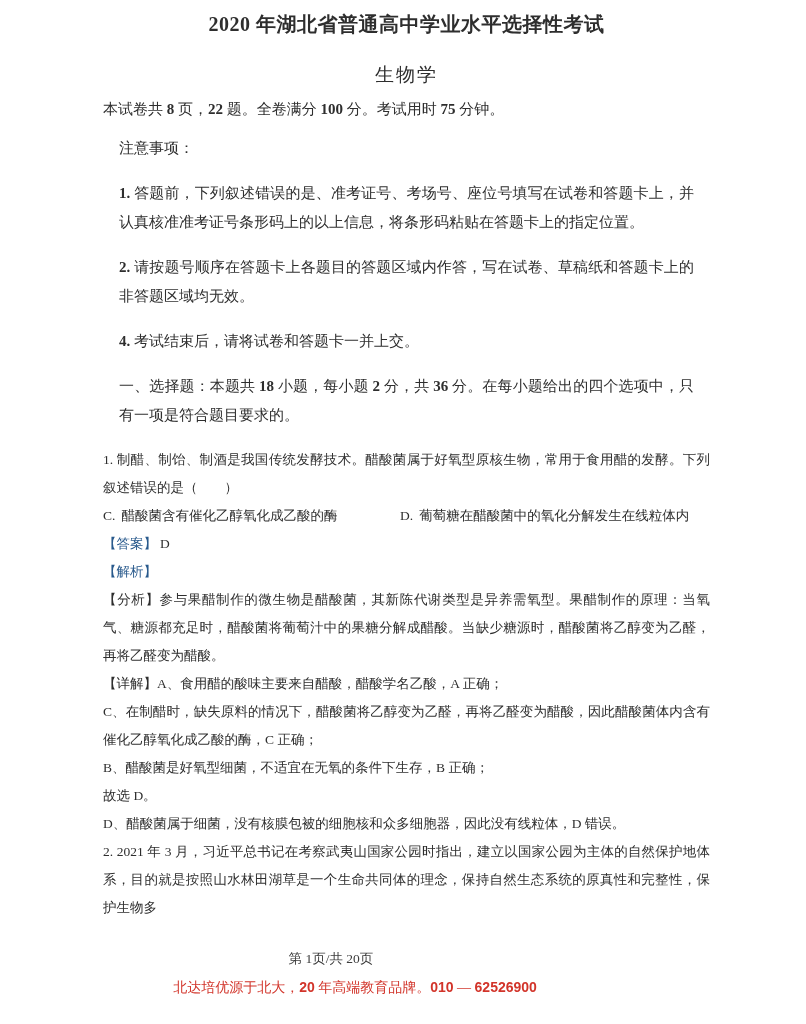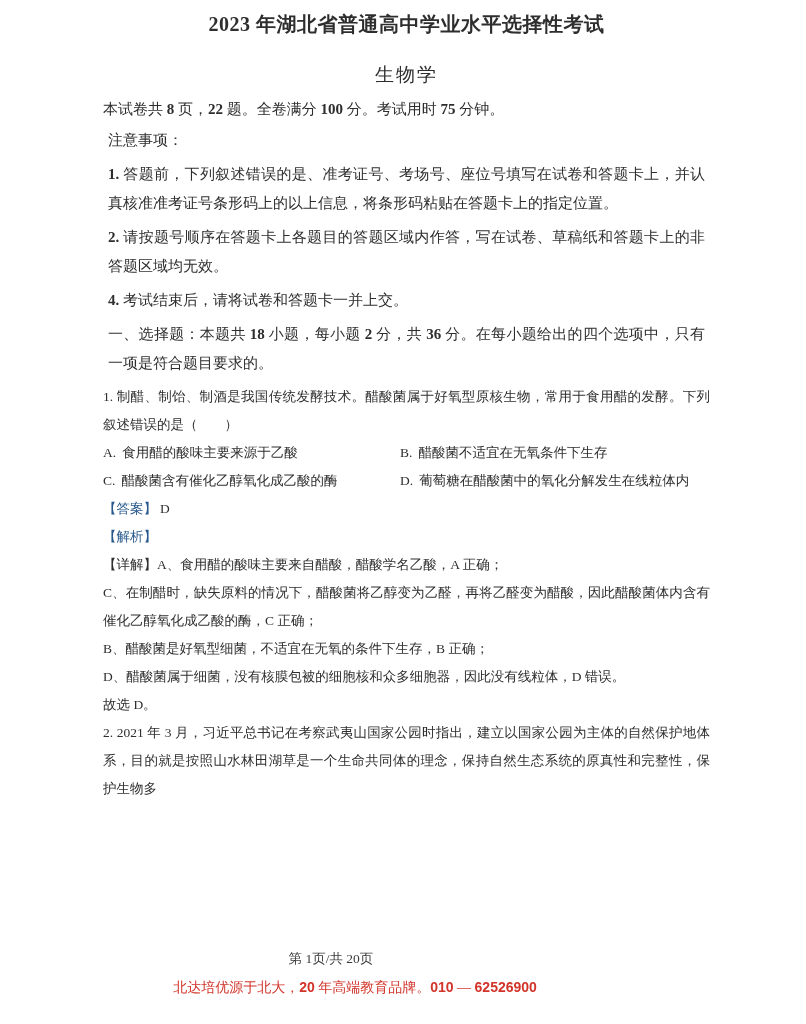--- a/index.html
+++ b/index.html
@@ -3,21 +3,21 @@
 <meta charset="utf-8">
 <style>
   html,body{margin:0;padding:0;background:#ffffff;}
   .page{position:relative;width:806px;height:1024px;background:#ffffff;overflow:hidden;
         font-family:"Liberation Serif","DejaVu Serif",serif;color:#2e2e2e;}
   .content{position:absolute;left:103px;top:0;width:607px;}
   .doc-title{margin:12px 0 0 0;text-align:center;font-size:20px;line-height:24px;font-weight:bold;letter-spacing:0.5px;}
   .doc-subject{margin:28px 0 0 0;text-align:center;font-size:19px;line-height:22px;letter-spacing:2px;}
   .doc-info{margin:14px 0 0 0;text-align:left;font-size:15px;line-height:18px;}
   .notices{margin-top:8px;font-size:15px;line-height:29px;}
-  .notices p{margin:5px;text-align:justify;}
+  .notices p{margin:16px;text-align:justify;}
   .qa{margin-top:2px;font-size:13.5px;line-height:28px;}
   .qa p{margin:0;text-align:justify;}
   .opt-row{display:flex;}
   .opt{margin:0;white-space:nowrap;overflow:hidden;}
   .opt-left{flex:0 0 297px;width:297px;}
   .opt-right{flex:1;}
   .opt .opt-label{margin-right:6px;}
   .blue{color:#28598c;}
   .ans-val{margin-left:3px;}
   .q2{margin-top:7px;}
@@ -27,69 +27,62 @@
   .footer-promo .seg-b{font-family:"Liberation Sans","DejaVu Sans",sans-serif;}
   .footer-page{position:absolute;top:951px;left:0;width:662px;text-align:center;
                font-size:13.5px;line-height:16px;color:#3d3d3d;}
 </style>
 </head>
 <body>
 
 <div class="page">
   <div class="content">
 
-    <div class="doc-title">2023 年湖北省普通高中学业水平选择性考试</div>
+    <div class="doc-title">2020 年湖北省普通高中学业水平选择性考试</div>
 
     <div class="doc-subject">生物学</div>
 
     <div class="doc-info"><span>本试卷共 </span><span class="seg-b">8</span><span> 页，</span><span class="seg-b">22</span><span> 题。全卷满分 </span><span class="seg-b">100</span><span> 分。考试用时 </span><span class="seg-b">75</span><span> 分钟。</span></div>
 
     <div class="notices">
       <p>注意事项：</p>
       <p><span class="seg-b">1. </span><span>答题前，下列叙述错误的是、准考证号、考场号、座位号填写在试卷和答题卡上，并认真核准准考证号条形码上的以上信息，将条形码粘贴在答题卡上的指定位置。</span></p>
       <p><span class="seg-b">2. </span><span>请按题号顺序在答题卡上各题目的答题区域内作答，写在试卷、草稿纸和答题卡上的非答题区域均无效。</span></p>
       <p><span class="seg-b">4. </span><span>考试结束后，请将试卷和答题卡一并上交。</span></p>
       <p><span>一、选择题：本题共 </span><span class="seg-b">18</span><span> 小题，每小题 </span><span class="seg-b">2</span><span> 分，共 </span><span class="seg-b">36</span><span> 分。在每小题给出的四个选项中，只有一项是符合题目要求的。</span></p>
     </div>
 
     <div class="qa">
 
       <p>1. 制醋、制饴、制酒是我国传统发酵技术。醋酸菌属于好氧型原核生物，常用于食用醋的发酵。下列叙述错误的是（　　）</p>
 
-      <div class="opt-row">
-        <p class="opt opt-left">
-          <span class="opt-label">A.</span><span>食用醋的酸味主要来源于乙酸</span>
-        </p>
-        <p class="opt opt-right">
-          <span class="opt-label">B.</span><span>醋酸菌不适宜在无氧条件下生存</span>
-        </p>
-      </div>
 
       <div class="opt-row">
         <p class="opt opt-left">
           <span class="opt-label">C.</span><span>醋酸菌含有催化乙醇氧化成乙酸的酶</span>
         </p>
         <p class="opt opt-right">
           <span class="opt-label">D.</span><span>葡萄糖在醋酸菌中的氧化分解发生在线粒体内</span>
         </p>
       </div>
 
       <p>
         <span class="blue">【答案】</span><span class="ans-val">D</span>
       </p>
 
       <p class="blue">【解析】</p>
 
+      <p>【分析】参与果醋制作的微生物是醋酸菌，其新陈代谢类型是异养需氧型。果醋制作的原理：当氧气、糖源都充足时，醋酸菌将葡萄汁中的果糖分解成醋酸。当缺少糖源时，醋酸菌将乙醇变为乙醛，再将乙醛变为醋酸。</p>
 
       <p>【详解】A、食用醋的酸味主要来自醋酸，醋酸学名乙酸，A 正确；</p>
       <p>C、在制醋时，缺失原料的情况下，醋酸菌将乙醇变为乙醛，再将乙醛变为醋酸，因此醋酸菌体内含有催化乙醇氧化成乙酸的酶，C 正确；</p>
       <p>B、醋酸菌是好氧型细菌，不适宜在无氧的条件下生存，B 正确；</p>
+      <p>故选 D。</p>
+
       <p>D、醋酸菌属于细菌，没有核膜包被的细胞核和众多细胞器，因此没有线粒体，D 错误。</p>
-
-      <p>故选 D。</p>
 
       <p class="q2">2. 2021 年 3 月，习近平总书记在考察武夷山国家公园时指出，建立以国家公园为主体的自然保护地体系，目的就是按照山水林田湖草是一个生命共同体的理念，保持自然生态系统的原真性和完整性，保护生物多</p>
 
     </div>
   </div>
 
   <div class="footer-promo"><span>北达培优源于北大，</span><span class="seg-b">20</span><span> 年高端教育品牌。</span><span class="seg-b">010</span><span> — </span><span class="seg-b">62526900</span></div>
 
   <div class="footer-page">第 1页/共 20页</div>
 </div>

